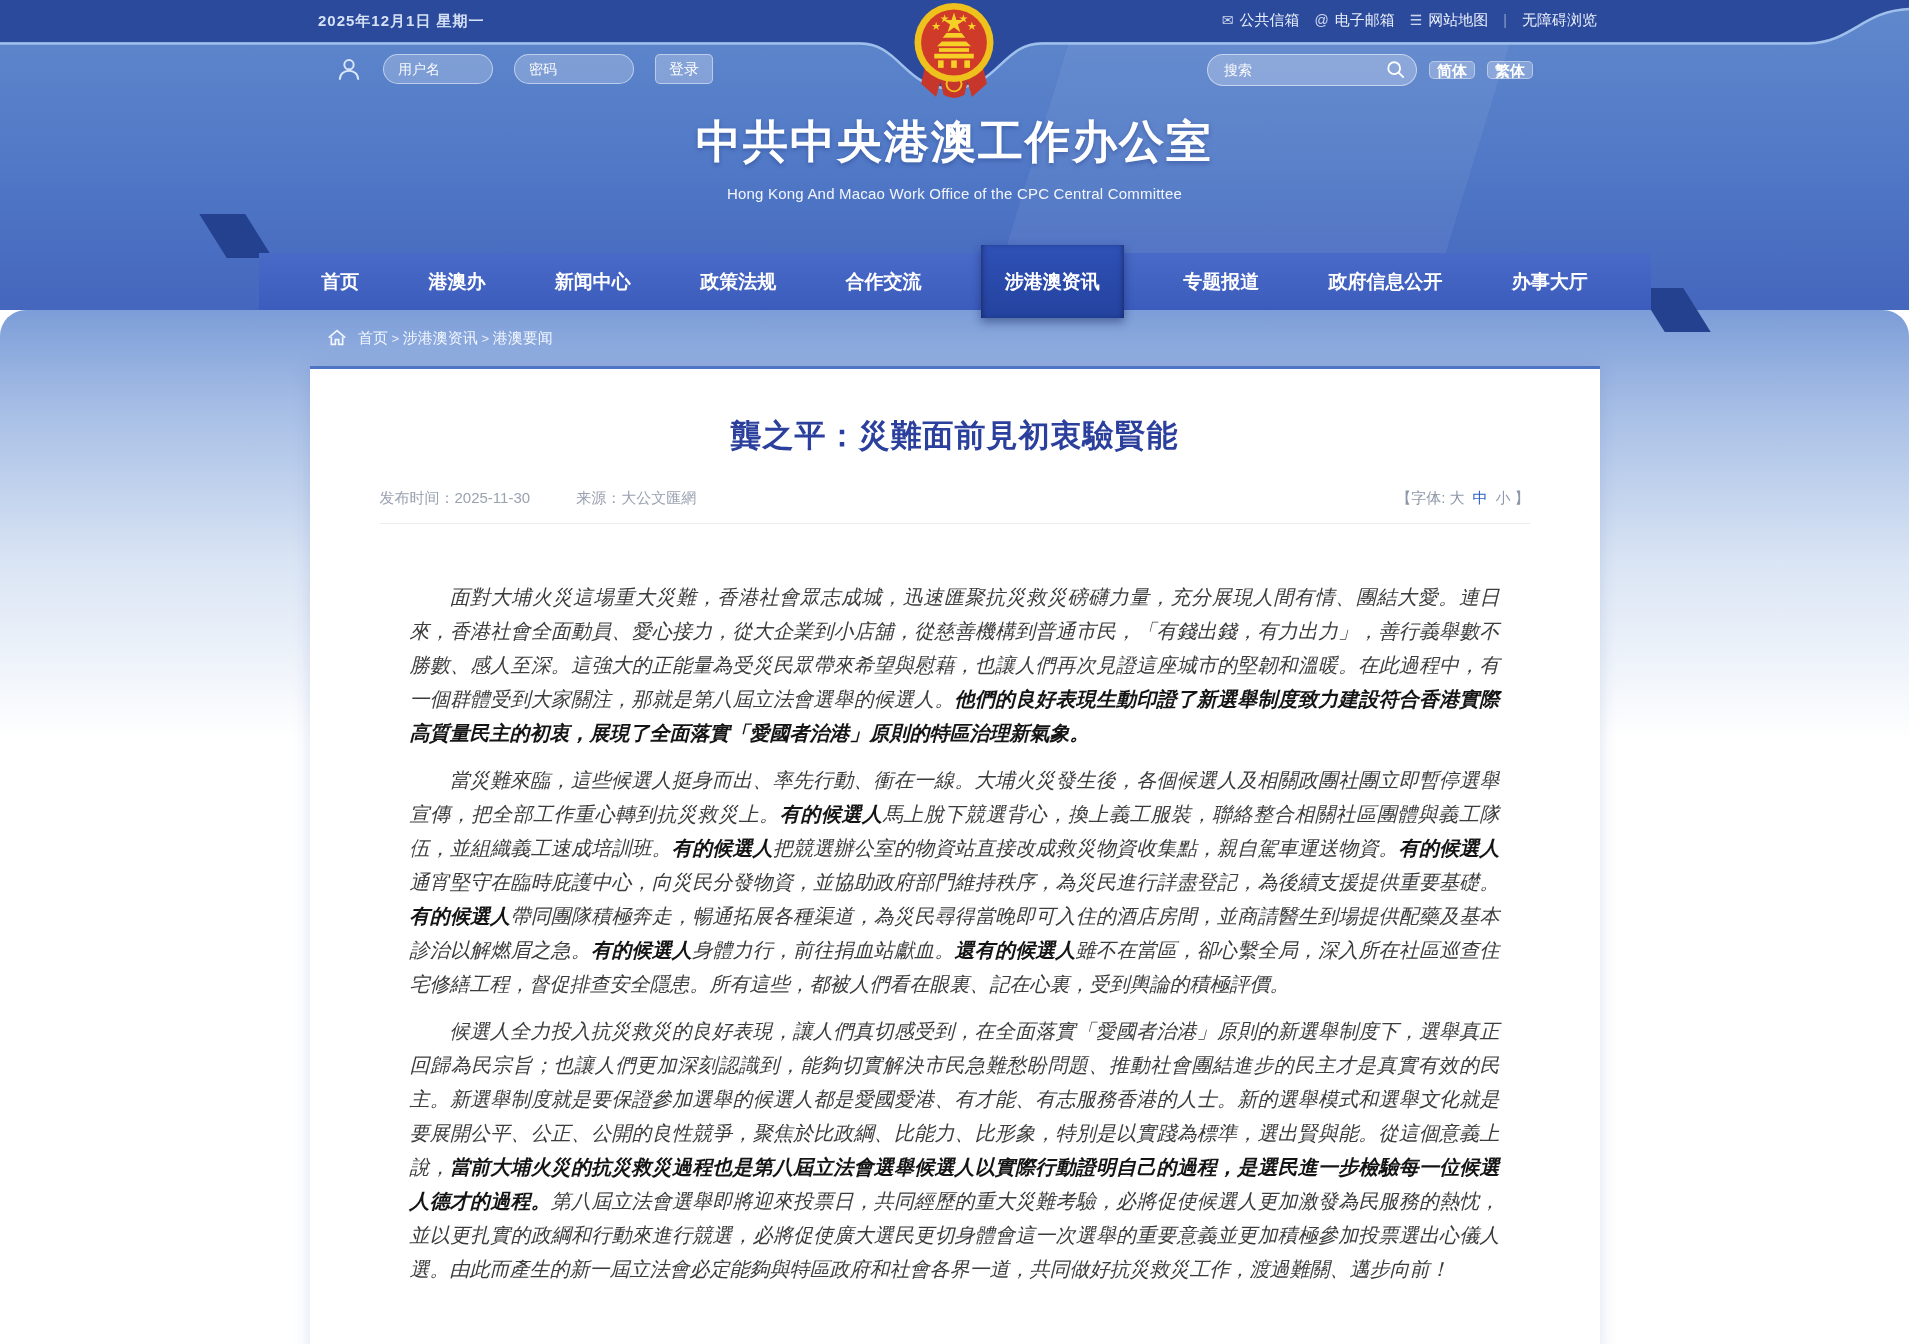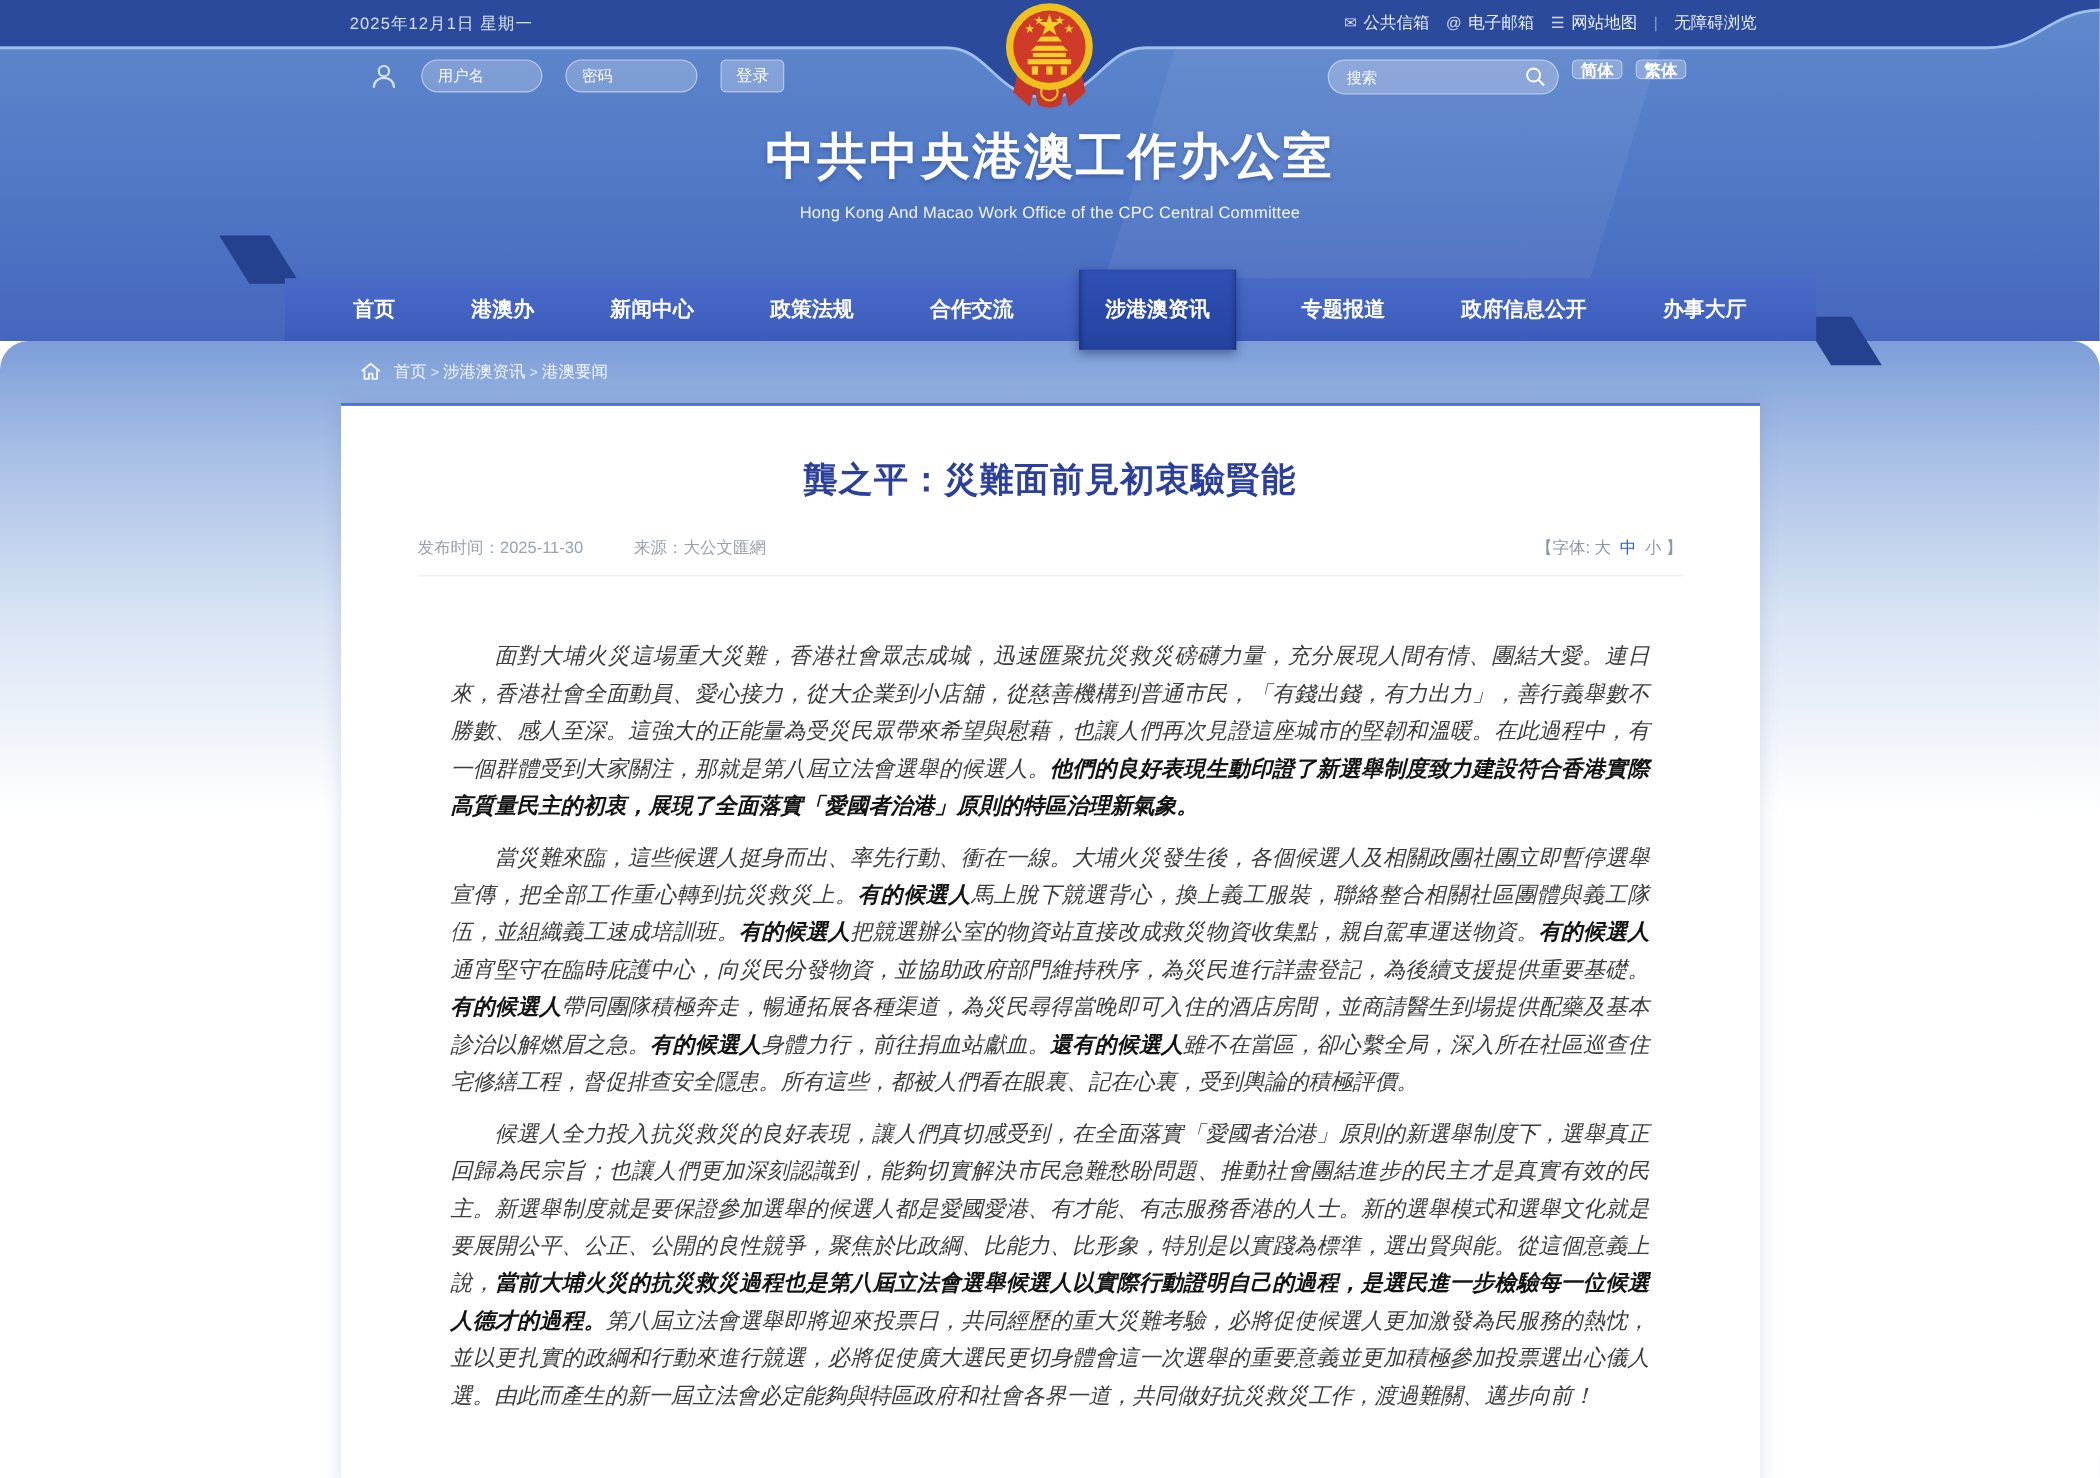--- a/index.html
+++ b/index.html
@@ -8,38 +8,38 @@
   .page { position:relative; width:1909px; height:1344px; margin:0 auto; overflow:hidden; background:#fff; }
 
   
   .header-zone { position:absolute; top:0; left:0; width:100%; height:310px;
     background:linear-gradient(180deg, var(--c-band,#6089cd) 0%, #5078c6 55%, #4566bd 100%); }
   .header-zone .sheen { position:absolute; inset:0;
     background:linear-gradient(107deg, rgba(255,255,255,0) 54%, rgba(255,255,255,.06) 54%, rgba(255,255,255,.06) 76%, rgba(255,255,255,0) 76%); pointer-events:none; }
   .wave-svg { position:absolute; top:0; left:0; z-index:1; display:block; }
 
   .topbar { position:absolute; top:0; left:0; width:100%; height:42px; z-index:3; }
-  .date { position:absolute; left:318px; top:12px; color:#d5e1f6; font-size:15px; letter-spacing:1px; }
+  .date { position:absolute; left:318px; top:12px; color:#d5e1f6; font-size:15px; letter-spacing:1px;font-weight:bold; }
   .top-links { position:absolute; right:312px; top:0; height:40px; display:flex; align-items:center; gap:15px; }
   .tl-link { display:flex; align-items:center; gap:6px; color:#e9effc; font-size:15px; cursor:pointer; }
   .tl-ic { font-size:14px; opacity:.85; font-style:normal; }
   .tl-div { color:rgba(255,255,255,.45); font-size:14px; }
 
   .emblem { position:absolute; left:907px; top:1px; width:94px; height:100px; z-index:4; }
 
   .login-group { position:absolute; top:54px; left:336px; display:flex; align-items:center; gap:21px; z-index:3;justify-content:space-between; }
   .person-icon { width:26px; height:26px; }
   .pill-input { height:30px; border-radius:15px; border:1px solid rgba(255,255,255,.5);
     background:rgba(255,255,255,.22); color:#fff; padding:0 14px; font-size:14px; outline:none; }
   .pill-input::placeholder { color:rgba(255,255,255,.95); }
   .in-user { width:110px; } .in-pass { width:120px; }
   .login-btn { height:30px; padding:0 13px; border-radius:5px; border:1px solid rgba(255,255,255,.45);
     background:rgba(255,255,255,.26); color:#fff; font-size:15px; cursor:pointer; }
 
-  .search-group { position:absolute; top:54px; right:376px; display:flex; gap:12px; z-index:3; }
+  .search-group { position:absolute; top:54px; right:376px; display:flex; align-items:center; gap:12px; z-index:3; }
   .search-box { position:relative; width:210px; }
   .search-input { width:100%; height:32px; border-radius:16px; border:1px solid rgba(255,255,255,.5);
     background:rgba(255,255,255,.26); color:#fff; padding:0 36px 0 16px; font-size:14px; outline:none; }
   .search-input::placeholder { color:rgba(255,255,255,.95); }
   .search-ic { position:absolute; right:11px; top:6px; width:20px; height:20px; cursor:pointer; }
   .lang-btn { height:18px; min-width:46px; border-radius:5px; border:1px solid rgba(255,255,255,.4);
     background:rgba(255,255,255,.26); color:#fff; font-size:15px; font-weight:bold; cursor:pointer; }
 
   .masthead { position:absolute; top:112px; left:0; width:100%; display:flex; justify-content:center; gap:92px;
     text-align:center; color:#fff; z-index:2; }

